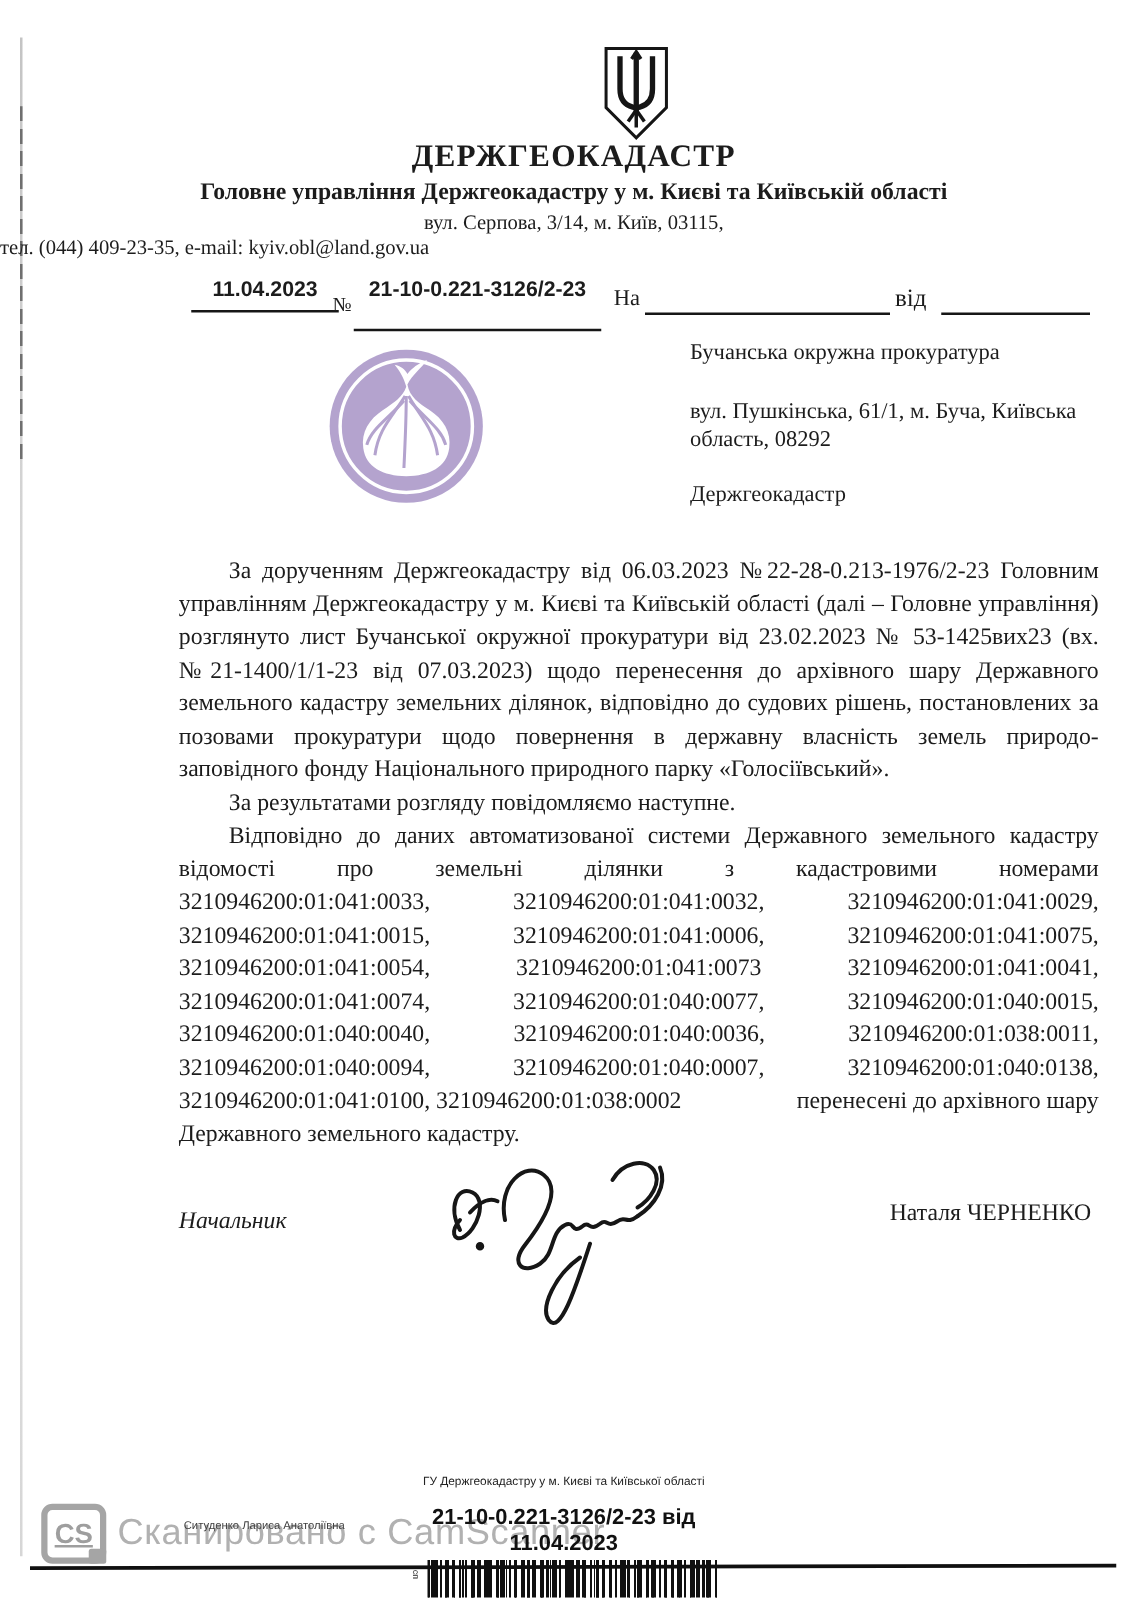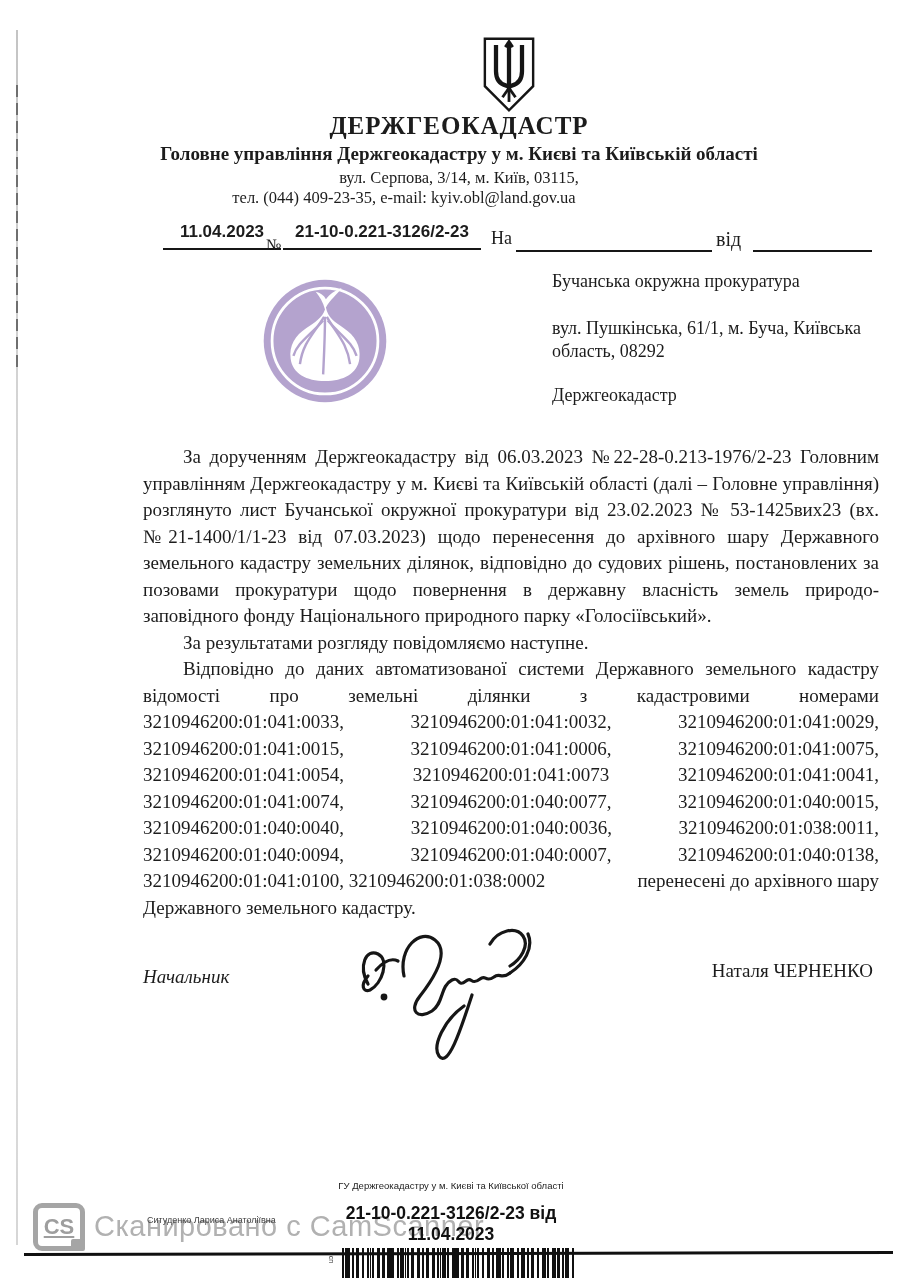--- a/index.html
+++ b/index.html
@@ -11,29 +11,29 @@
   .scan-edge-left{left:16px;top:30px;width:2px;height:1215px;background:linear-gradient(#c4c4c4,#e3e3e3 60%,#d6d6d6);}
   .scan-edge-left-dark{left:16px;top:85px;width:2px;height:285px;
       background:repeating-linear-gradient(180deg,#6f6f6f 0 12px,rgba(0,0,0,0) 12px 18px);}
   .scan-line-bottom{left:24px;top:1252px;width:869px;height:3px;background:#101010;transform:rotate(-0.12deg);}
 
   
   .emblem{left:481px;top:36px;width:56px;height:78px;}
   .org-title{left:0;top:112px;width:918px;text-align:center;font-size:25px;font-weight:bold;letter-spacing:1px;}
   .org-subtitle{left:0;top:143px;width:918px;text-align:center;font-size:19px;font-weight:bold;}
   .org-addr{left:0;top:168px;width:918px;text-align:center;font-size:16.5px;}
-  .org-contact{left:0;top:188px;width:760px;text-align:center;font-size:16.5px;margin-left:24px;}
+  .org-contact{left:0;top:188px;width:760px;text-align:left;font-size:16.5px;}
 
   
   .u{border-bottom:2px solid #161616;}
-  .ref-date{left:163px;top:222px;width:118px;text-align:center;font-family:"Liberation Sans","DejaVu Sans",sans-serif;
+  .ref-date{left:153px;top:222px;width:118px;text-align:center;font-family:"Liberation Sans","DejaVu Sans",sans-serif;
             font-weight:bold;font-size:17px;padding-bottom:6px;}
   .ref-no-sign{left:266px;top:236px;font-size:16px;}
   .ref-number{left:283px;top:222px;width:198px;text-align:center;font-family:"Liberation Sans","DejaVu Sans",sans-serif;
-            font-weight:bold;font-size:17px;padding-bottom:6px;}
+            font-weight:bold;font-size:17px;padding-bottom:21px;}
   .ref-na{left:491px;top:228px;font-size:18px;}
   .ref-line-na{left:516px;top:228px;width:196px;height:22px;}
   .ref-vid{left:716px;top:228px;font-size:20px;}
   .ref-line-vid{left:753px;top:228px;width:119px;height:22px;}
 
   
   .recipient{left:552px;top:270px;width:352px;font-size:18px;line-height:23px;}
   .recipient .r1{margin:0 0 24px 0;}
   .recipient .r2{margin:0 0 21px 0;}
   .recipient .r3{margin:0;}

